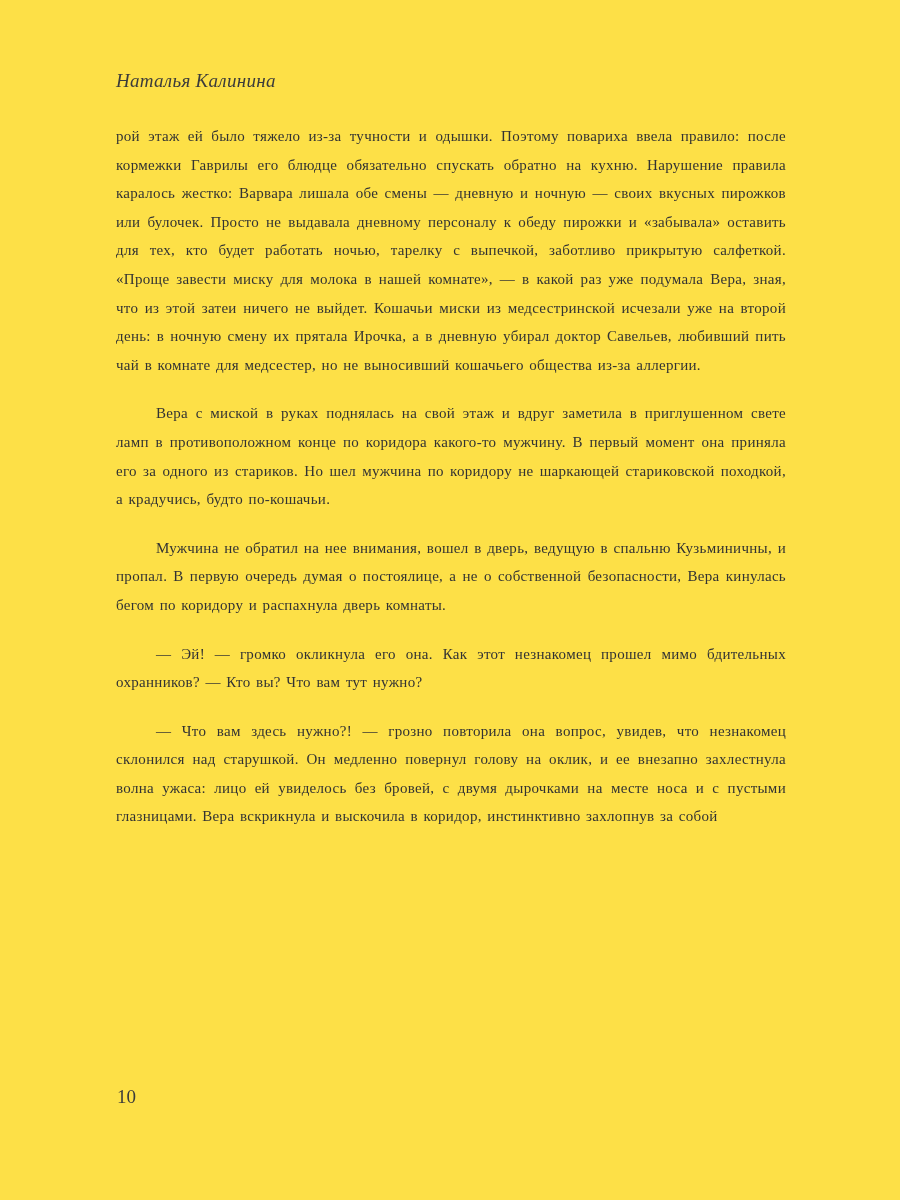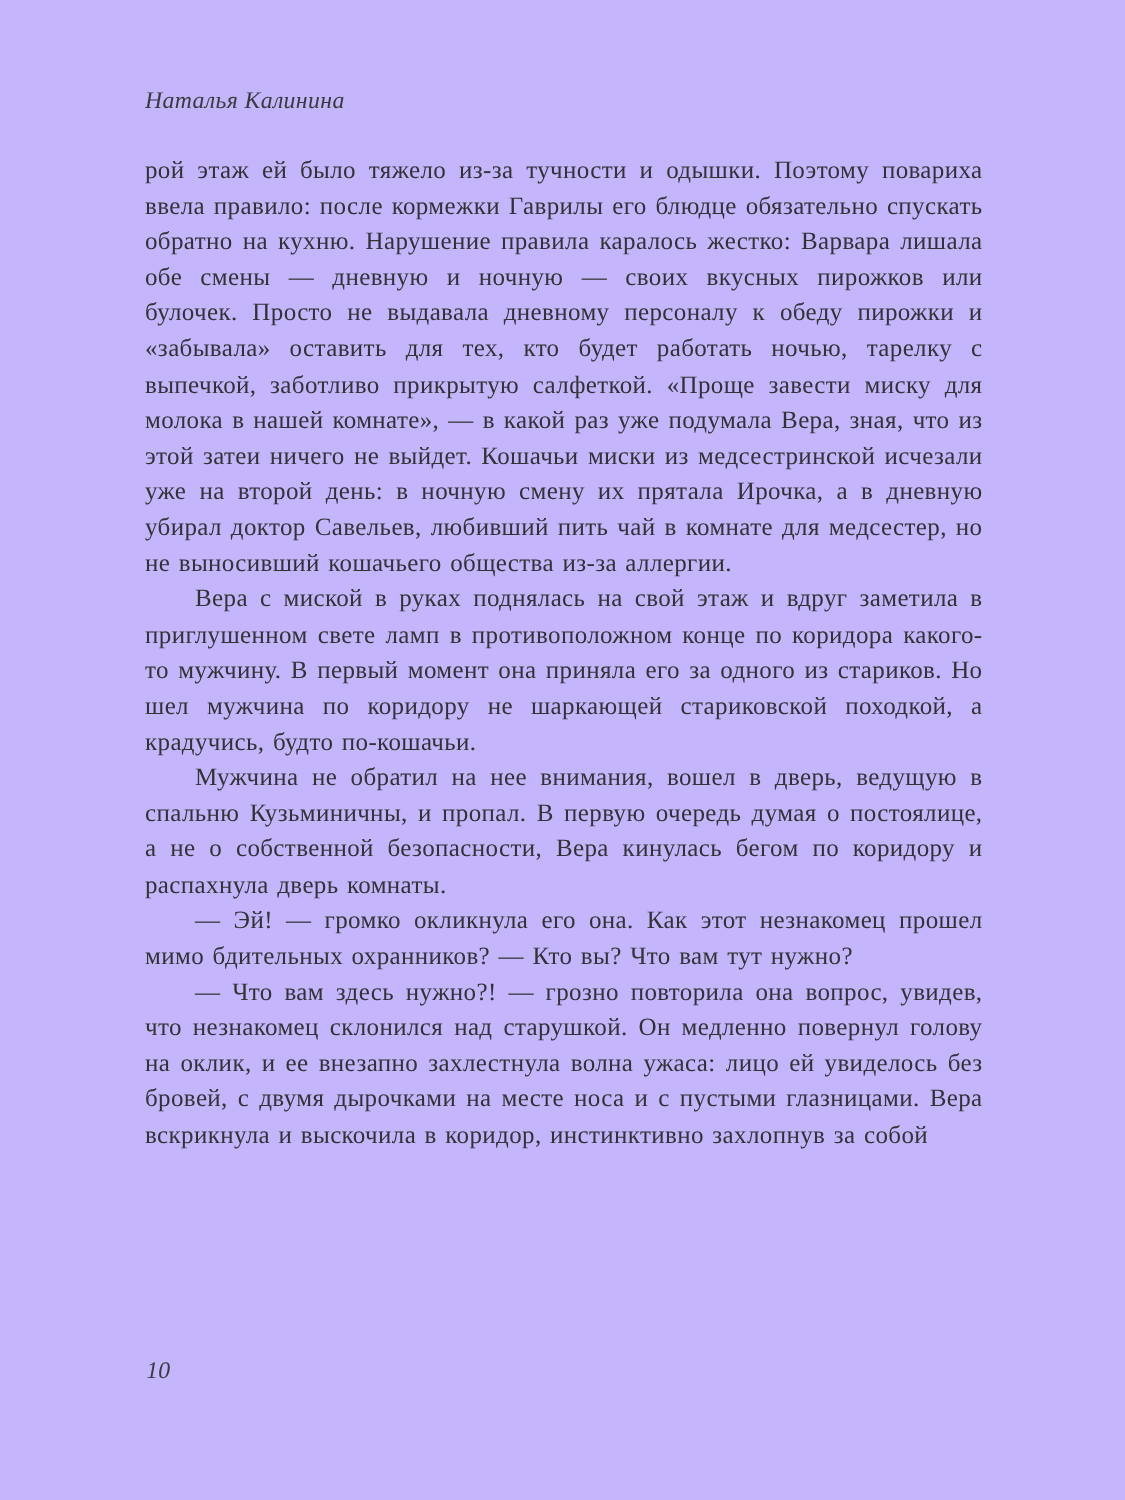--- a/index.html
+++ b/index.html
@@ -10,55 +10,55 @@
     width: 900px;
     height: 1200px;
     background: #ffffff;
     font-family: "Liberation Serif", "DejaVu Serif", serif;
   }
   .page {
     position: relative;
     width: 900px;
     height: 1200px;
     overflow: hidden;
-    background: #c4b5fd;
+    background: #fde047;
   }
   .author {
     position: absolute;
     left: 116px;
     top: 70px;
     font-style: italic;
     font-size: 19px;
     letter-spacing: 0.3px;
     color: #3b3b3b;
   }
   .text-block {
     position: absolute;
     left: 116px;
     top: 122px;
     width: 670px;
-    font-size: 20px;
+    font-size: 15px;
     line-height: 28.6px;
     letter-spacing: 0.3px;
     word-spacing: 1.5px;
     text-align: justify;
     color: #333333;
   }
   .text-block p {
     margin: 0;
     padding: 0;
   }
   .text-block p.indented {
     text-indent: 40px;
+    margin-top: 20px;
   }
   .page-number {
     position: absolute;
     left: 117px;
     top: 1086px;
-    font-style: italic;
     font-size: 19px;
     color: #3b3b3b;
   }
 </style>
 </head>
 <body>
 
 <div class="page">
 
   <div class="author">Наталья Калинина</div>

